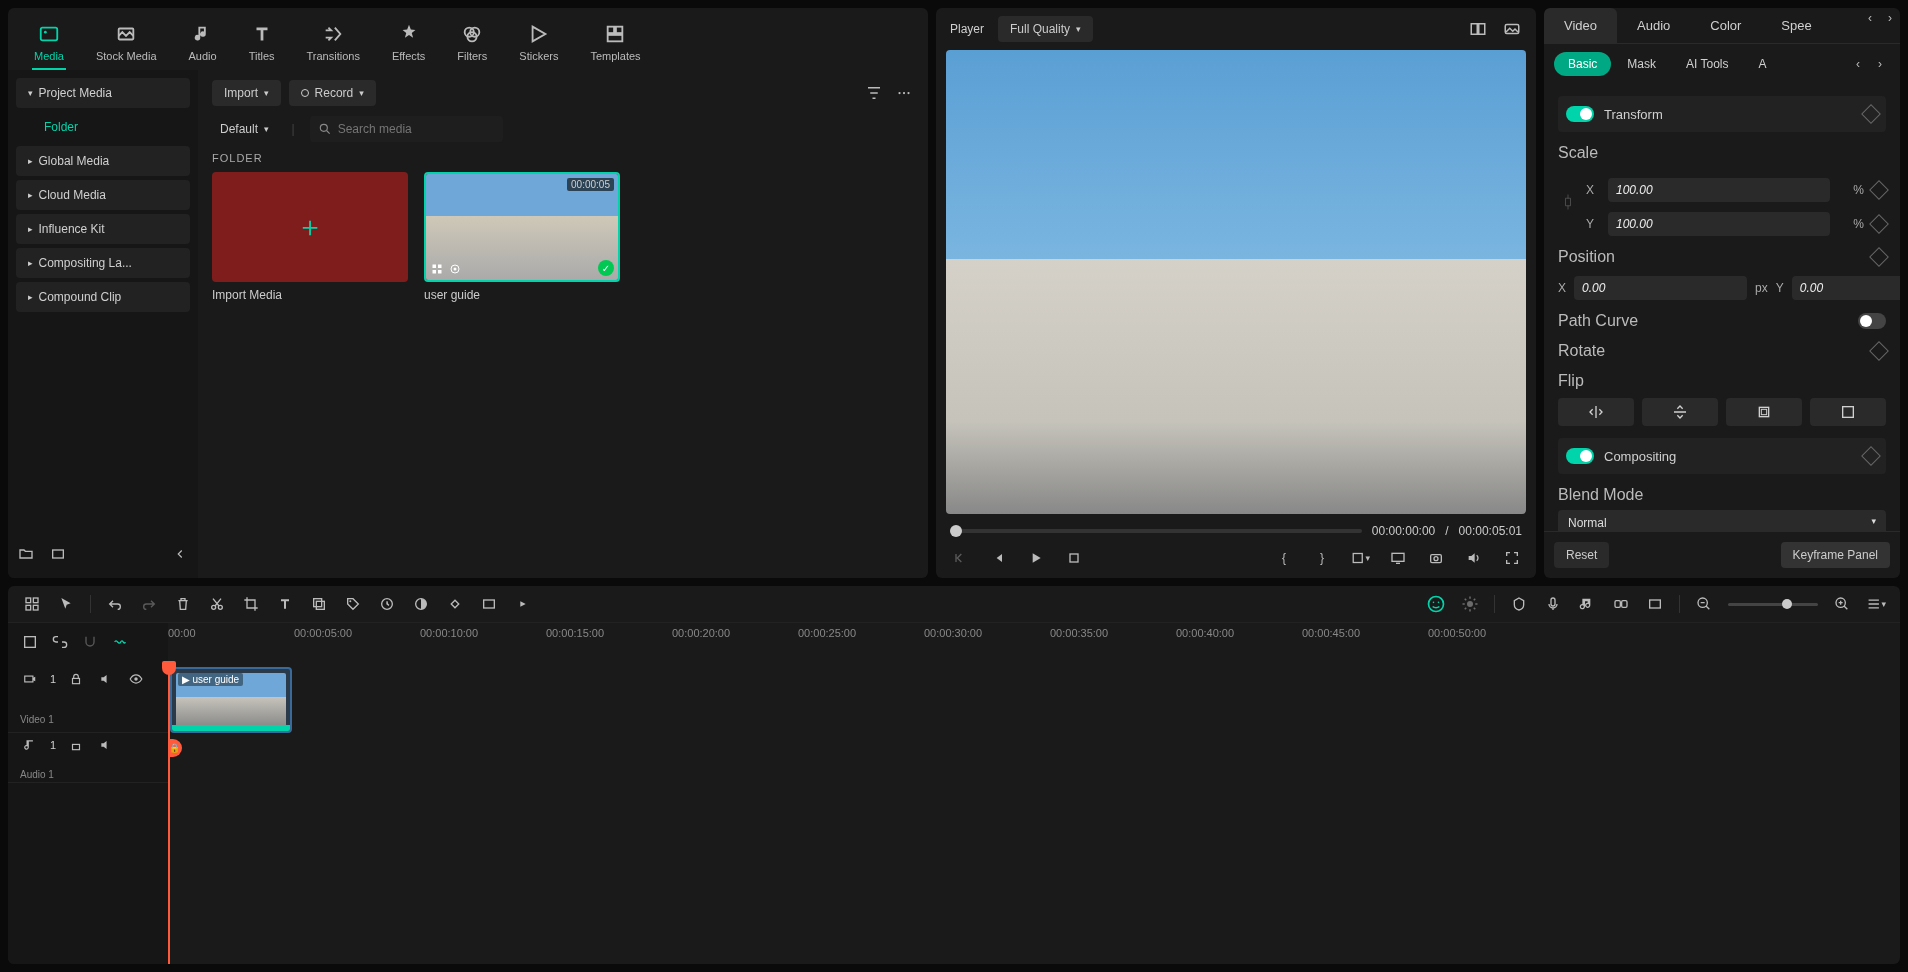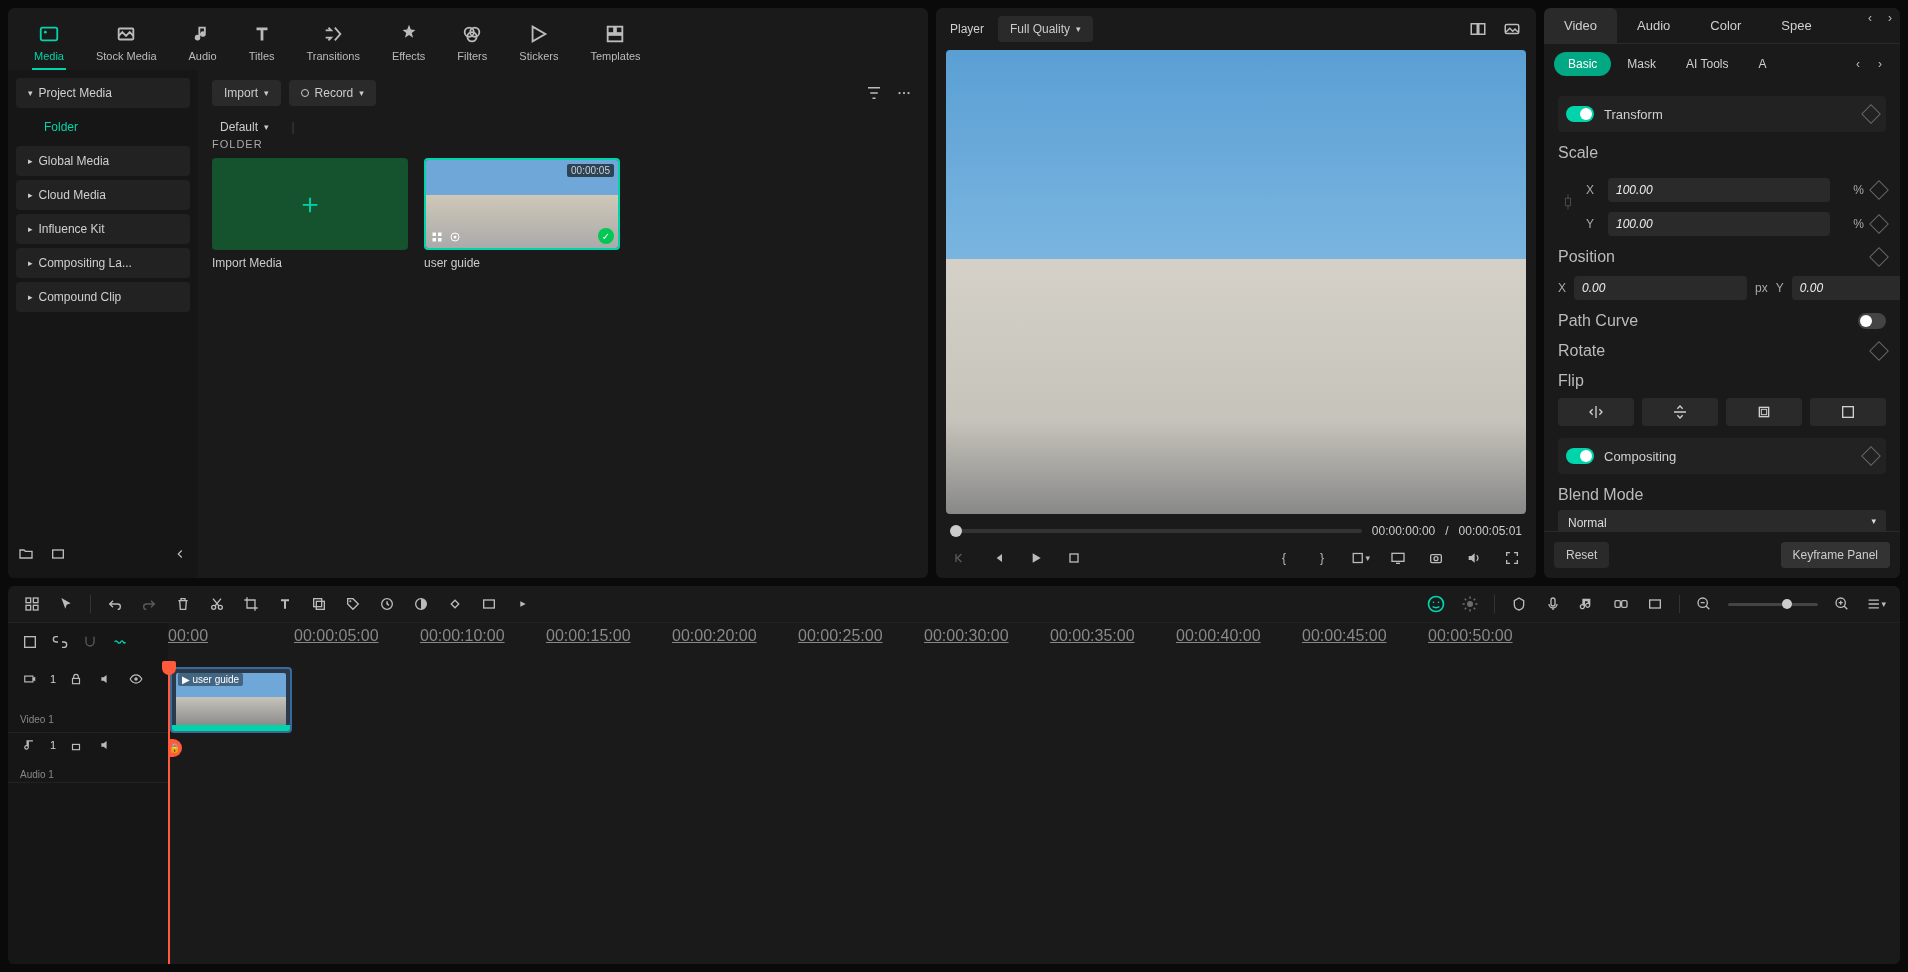--- a/index.html
+++ b/index.html
@@ -16,28 +16,28 @@
 
 .media-panel { display: flex; flex-direction: column; }
 .media-body { display: flex; flex: 1; }
 .media-side { width: 190px; background: #161616; padding: 8px; display: flex; flex-direction: column; gap: 4px; }
 .side-item { padding: 8px 12px; border-radius: 4px; background: #222; display: flex; align-items: center; gap: 6px; font-size: 12px; cursor: pointer; }
 .side-item.nested { margin-left: 16px; background: transparent; color: #00d4aa; }
 .media-main { flex: 1; padding: 10px 14px; display: flex; flex-direction: column; }
 .media-toolbar { display: flex; align-items: center; gap: 8px; margin-bottom: 10px; }
 .btn { background: #2a2a2a; border: none; color: #ccc; padding: 6px 12px; border-radius: 4px; font-size: 12px; cursor: pointer; display: inline-flex; align-items: center; gap: 6px; }
 .media-toolbar .right { margin-left: auto; display: flex; gap: 10px; }
-.media-subbar { display: flex; align-items: center; gap: 15px; }
+.media-subbar { display: flex; align-items: center; gap: 15px; margin-bottom: 10px; }
 .search { flex: 1; background: #1e1e1e; border: none; border-radius: 4px; padding: 6px 10px 6px 28px; color: #ccc; font-size: 12px; }
 .search-wrap { position: relative; flex: 1; }
 .search-wrap .sicn { position: absolute; left: 8px; top: 6px; }
 .folder-label { font-size: 11px; color: #aaa; letter-spacing: 1px; margin-bottom: 8px; }
 .media-grid { display: flex; gap: 16px; }
 .media-card { width: 196px; }
-.media-thumb { height: 92px; background: #14532d; border-radius: 4px; display: flex; align-items: center; justify-content: center; position: relative; }
+.media-thumb { height: 110px; background: #7f1d1d; border-radius: 4px; display: flex; align-items: center; justify-content: center; position: relative; }
 .media-thumb.active { border: 2px solid #00d4aa; }
 .media-thumb .plus { font-size: 28px; color: #00d4aa; }
 .media-thumb .dur { position: absolute; top: 4px; right: 4px; background: rgba(0,0,0,.6); font-size: 10px; padding: 1px 4px; border-radius: 2px; }
 .media-thumb .check { position: absolute; bottom: 4px; right: 4px; width: 16px; height: 16px; background: #00c853; border-radius: 50%; display: flex; align-items: center; justify-content: center; font-size: 10px; color: #fff; }
 .media-thumb .preview { position: absolute; inset: 0; background: linear-gradient(to bottom, #6fa8d8 0%, #6fa8d8 40%, #cfc8b8 40%, #aaa 100%); border-radius: 2px; }
 .media-thumb .icns { position: absolute; bottom: 4px; left: 4px; display: flex; gap: 4px; }
 .media-caption { margin-top: 6px; font-size: 12px; color: #ccc; }
 .media-bottom { margin-top: auto; display: flex; gap: 12px; padding: 6px 0; }
 .collapse-btn { margin-left: auto; }
 
@@ -88,21 +88,21 @@
 .timeline { grid-column: 1 / -1; display: flex; flex-direction: column; }
 .tl-toolbar { display: flex; align-items: center; gap: 14px; padding: 8px 14px; border-bottom: 1px solid #222; }
 .tl-toolbar .sep { width: 1px; height: 18px; background: #333; }
 .tl-toolbar .right { margin-left: auto; display: flex; gap: 14px; align-items: center; }
 .zoom-slider { width: 90px; height: 3px; background: #444; position: relative; border-radius: 2px; }
 .zoom-slider .kn { position: absolute; left: 60%; top: -4px; width: 10px; height: 10px; background: #ccc; border-radius: 50%; }
 .tl-head { display: flex; }
 .tl-left { width: 160px; background: #161616; }
 .tl-ruler { flex: 1; position: relative; height: 38px; }
 .ruler-marks { display: flex; }
-.ruler-mark { width: 126px; font-size: 16px; color: #888; padding-top: 4px; position: relative; text-decoration: underline; }
+.ruler-mark { width: 126px; font-size: 11px; color: #888; padding-top: 4px; position: relative; }
 .playhead { position: absolute; left: 160px; top: 0; bottom: 0; width: 2px; background: #ff5a3c; z-index: 10; }
 .playhead::before { content: ""; position: absolute; top: 0; left: -6px; width: 14px; height: 14px; background: #ff5a3c; border-radius: 2px 2px 7px 7px; }
 .tl-tracks { flex: 1; display: flex; position: relative; }
 .track-labels { width: 160px; background: #161616; }
 .track-row { height: 72px; display: flex; align-items: center; gap: 10px; padding: 0 12px; border-bottom: 1px solid #222; font-size: 11px; flex-wrap: wrap; }
 .track-row .lbl { width: 100%; color: #888; font-size: 10px; }
 .track-area { flex: 1; position: relative; }
 .clip { position: absolute; left: 2px; top: 6px; width: 122px; height: 66px; background: #2a3a4a; border: 2px solid #3a6a9a; border-radius: 4px; overflow: hidden; }
 .clip-img { position: absolute; inset: 4px; background: linear-gradient(to bottom, #6fa8d8 0%, #6fa8d8 45%, #c5c3ba 45%, #888 100%); border-radius: 2px; }
 .clip-bar { position: absolute; left: 0; right: 0; bottom: 0; height: 6px; background: #00d4aa; }
@@ -270,20 +270,27 @@
                 </svg>
               </span>
           </div>
         </div>
         <div class="media-subbar">
           <button class="btn" style="background:transparent;padding:4px 8px">
               <span>Default</span>
               <span class="caret">▾</span>
             </button>
           <span style="color:#444">|</span>
+          <div class="search-wrap">
+            <span class="sicn"><svg width="14" height="14" viewBox="0 0 24 24">
+                  <circle cx="10" cy="10" r="6" fill="none" stroke="#888" stroke-width="2"></circle>
+                  <path d="M15 15l5 5" stroke="#888" stroke-width="2"></path>
+                </svg></span>
+            <input class="search" placeholder="Search media" style="">
+          </div>
         </div>
         <div class="folder-label">FOLDER</div>
         <div class="media-grid">
           <div class="media-card">
             <div class="media-thumb">
                 <span class="plus">＋</span>
               </div>
             <div class="media-caption">Import Media</div>
           </div>
           <div class="media-card">

